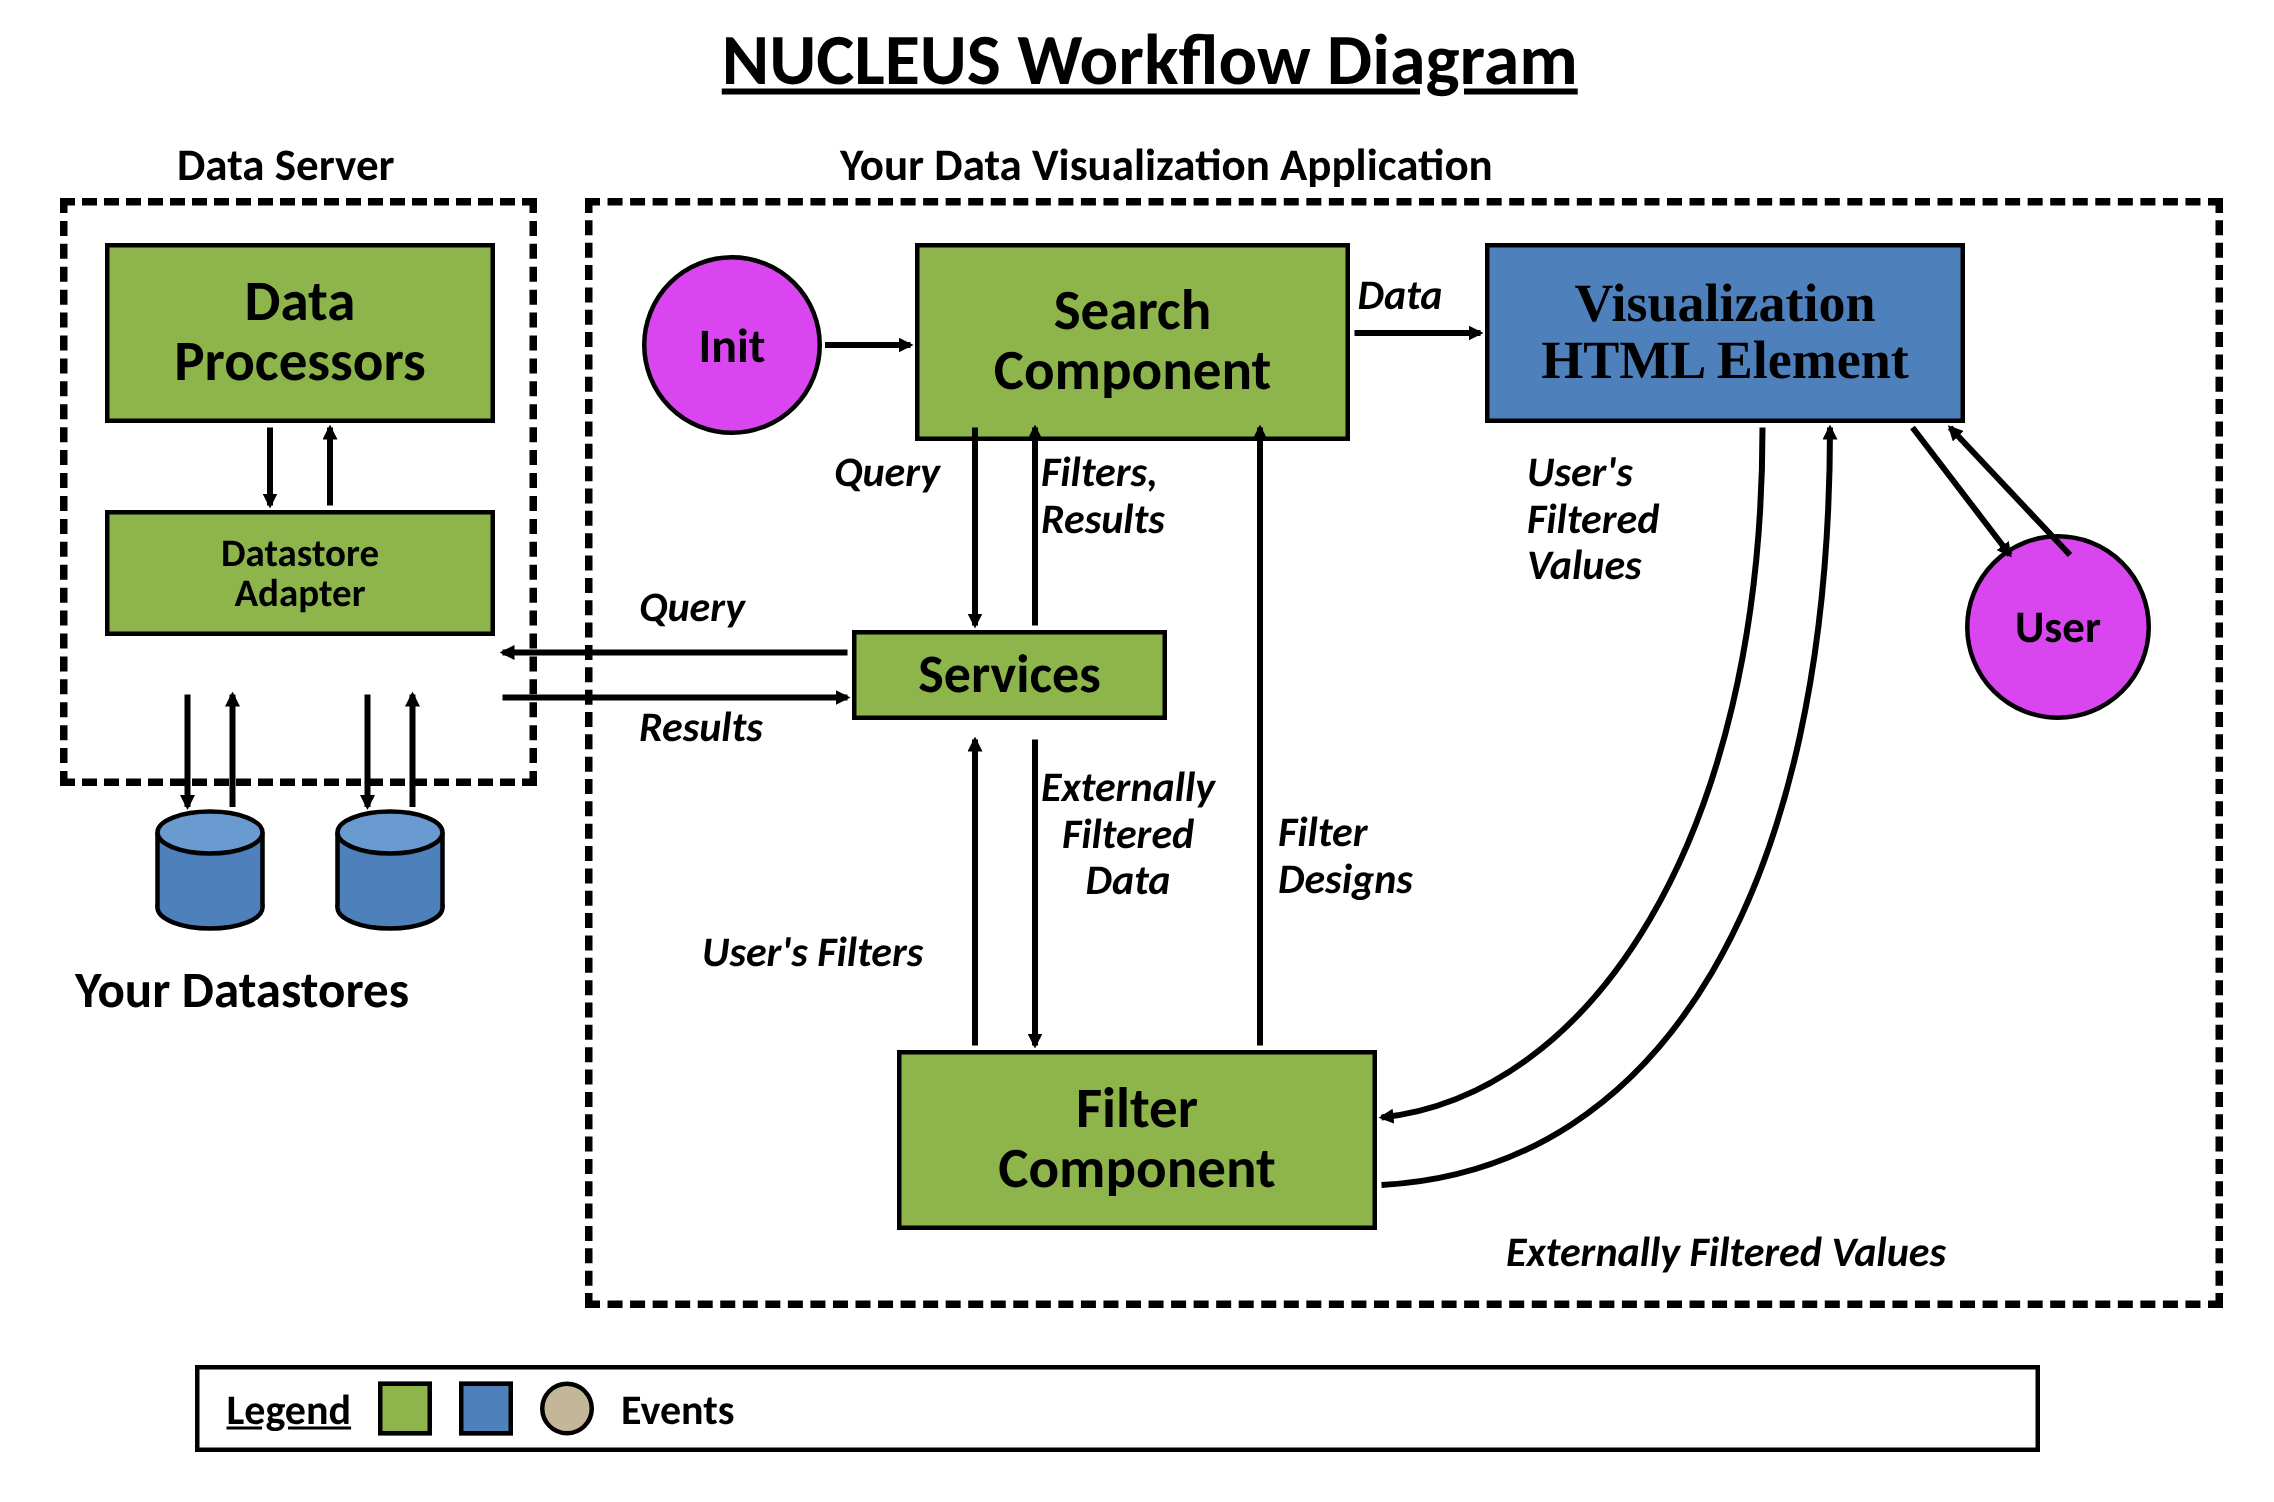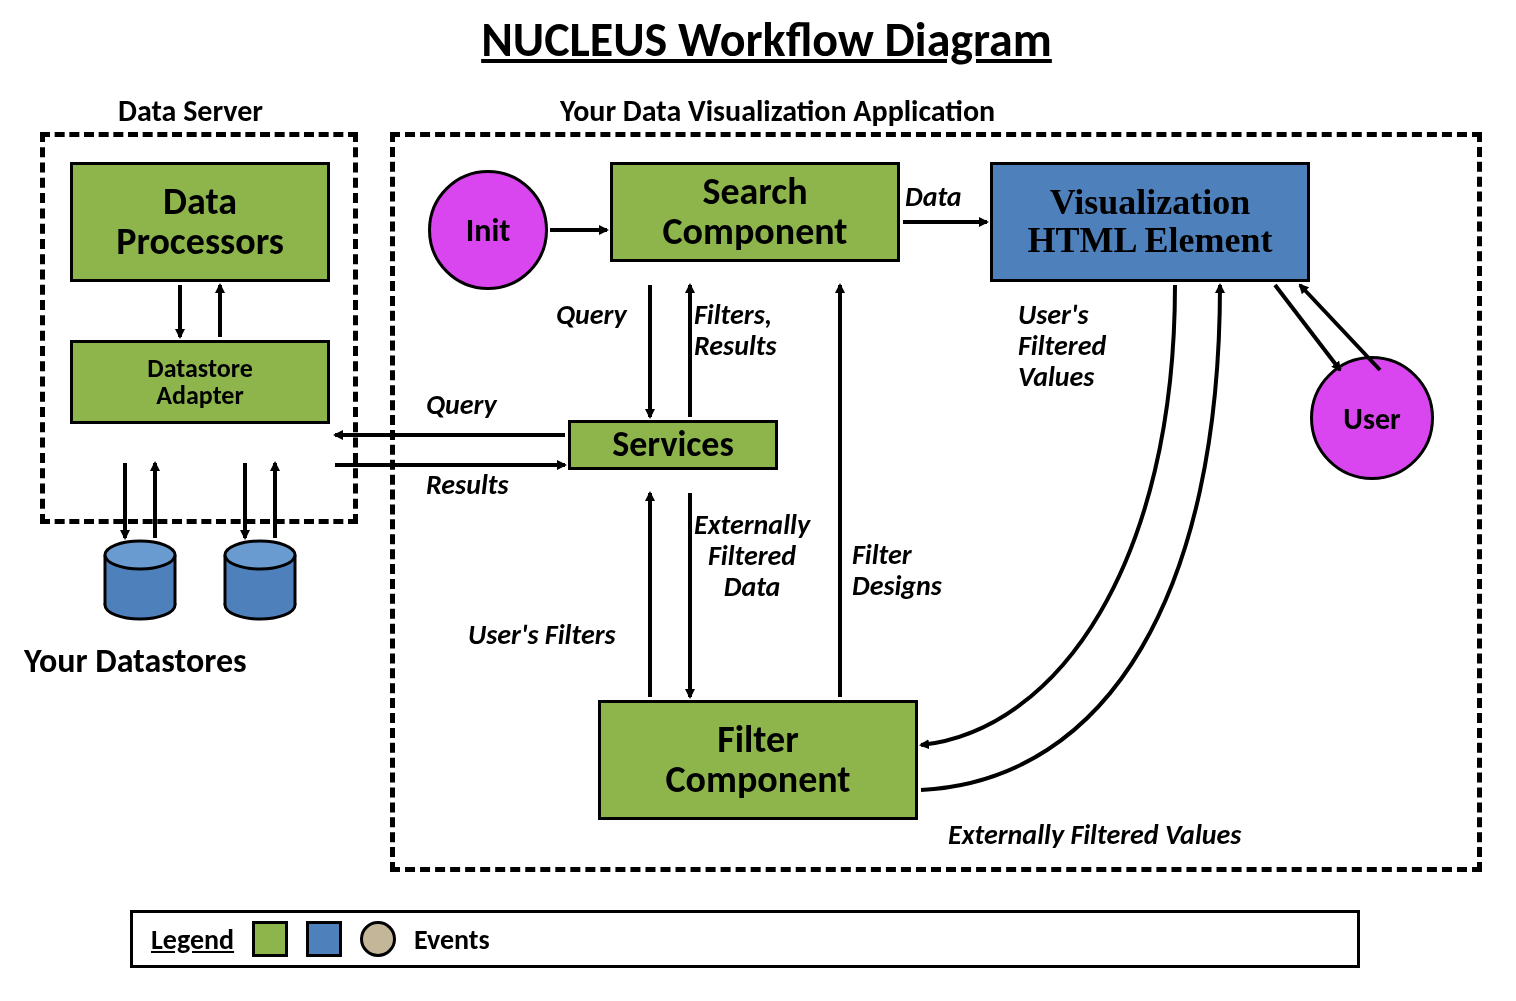--- a/index.html
+++ b/index.html
@@ -103,37 +103,37 @@
 
 <div class="box green" style="left:70px; top:162px; width:260px; height:120px; font-size:38px;">
   <span style="white-space:pre-line;">Data
 Processors</span>
 </div>
 <div class="box green" style="left:70px; top:340px; width:260px; height:84px; font-size:26px;">
   <span style="white-space:pre-line;">Datastore
 Adapter</span>
 </div>
 
-<div class="datastore-label" style="left:24px; top:640px;">Your Datastores</div>
+<div class="datastore-label" style="left:50px; top:640px;">Your Datastores</div>
 
 <div class="circle" style="left:428px; top:170px; width:120px; height:120px; font-size:32px;">
   <span>Init</span>
 </div>
 
-<div class="box green" style="left:610px; top:162px; width:290px; height:100px; font-size:38px;">
+<div class="box green" style="left:610px; top:162px; width:290px; height:132px; font-size:38px;">
   <span style="white-space:pre-line;">Search
 Component</span>
 </div>
 
 <div class="box blue" style="left:990px; top:162px; width:320px; height:120px; font-size:36px;">
   <span style="white-space:pre-line;font-family:Liberation Serif, serif;">Visualization
 HTML Element</span>
 </div>
 
-<div class="box green" style="left:568px; top:420px; width:210px; height:50px; font-size:36px;">
+<div class="box green" style="left:568px; top:420px; width:210px; height:60px; font-size:36px;">
   <span>Services</span>
 </div>
 
 <div class="box green" style="left:598px; top:700px; width:320px; height:120px; font-size:38px;">
   <span style="white-space:pre-line;">Filter
 Component</span>
 </div>
 
 <div class="circle" style="left:1310px; top:356px; width:124px; height:124px; font-size:30px;">
   <span>User</span>
@@ -147,21 +147,21 @@
 <div class="label-italic" style="left:426px; top:470px;">Results</div>
 <div class="label-italic" style="left:468px; top:620px;">User's Filters</div>
 <div class="label-italic" style="left:694px; top:510px; white-space:pre-line;text-align:center;">Externally
 Filtered
 Data</div>
 <div class="label-italic" style="left:852px; top:540px; white-space:pre-line;">Filter
 Designs</div>
 <div class="label-italic" style="left:1018px; top:300px; white-space:pre-line;">User's
 Filtered
 Values</div>
-<div class="label-italic" style="left:948px; top:820px;">Externally Filtered Values</div>
+<div class="label-italic" style="left:1004px; top:820px;">Externally Filtered Values</div>
 
 <div class="legend-box" style="left:130px; top:910px; width:1230px; height:58px;">
   <span class="legend-title">Legend</span>
   <span class="swatch" style="background:#8db54c;"></span>
   <span class="swatch" style="background:#4e80bb;"></span>
   <span class="swatch-circle"></span>
   <span>Events</span>
 </div>
 
 <svg width="1516" height="1001">

